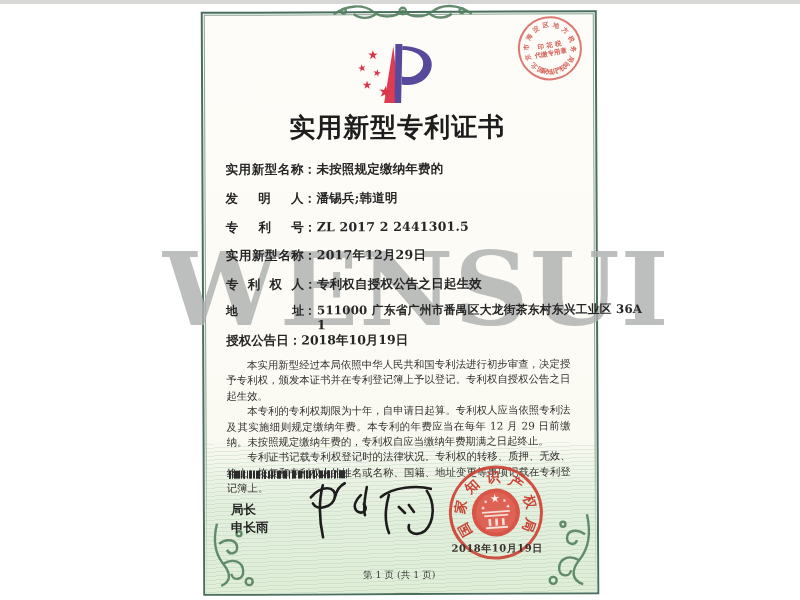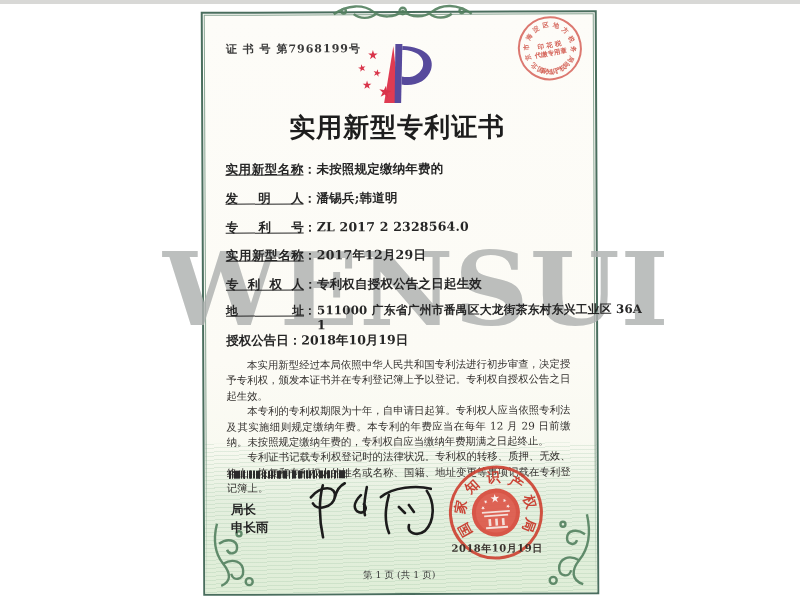--- a/index.html
+++ b/index.html
@@ -24,21 +24,21 @@
              transform:scaleY(.98);white-space:nowrap;}
 
   .content{position:absolute;inset:0;z-index:3;color:#232323;}
 
   .cert-no{position:absolute;left:25px;top:30px;font-size:11px;font-weight:600;letter-spacing:1px;color:#3a3a3a;}
   .logo{position:absolute;left:50%;top:31px;transform:translateX(-50%);}
   .title{position:absolute;left:0;right:0;top:99px;text-align:center;
          font-size:26px;font-weight:600;letter-spacing:1px;color:#1d1d1d;}
 
   .frow{position:absolute;left:24px;right:18px;font-size:12.5px;font-weight:600;color:#262626;white-space:nowrap;}
-  .flabel{display:inline-block;width:78px;text-align:justify;text-align-last:justify;vertical-align:bottom;text-decoration:underline;}
+  .flabel{display:inline-block;width:78px;text-align:justify;text-align-last:justify;vertical-align:bottom;}
   .fcolon{display:inline-block;width:13px;}
   .fval{letter-spacing:.2px;}
   .addr2{position:absolute;left:115px;top:306px;font-size:12.5px;font-weight:600;}
   .grant2{position:absolute;left:256px;top:0;}
 
   .paras{position:absolute;left:24px;top:346px;width:344px;font-size:10.4px;line-height:15.4px;
          color:#33302e;text-align:justify;}
   .paras p{margin:0;text-indent:2em;}
 
   .barcode{position:absolute;left:26px;top:459px;width:118px;height:8px;
@@ -107,21 +107,20 @@
       <circle cx="12" cy="68" r="3.5"></circle>
         <circle cx="22" cy="12" r="2.5"></circle>
     </g>
   </svg>
 </div>
 
 <div class="watermark">WENSUI</div>
 
 <div class="content" style="position:absolute;left:202px;top:11px;width:392px;height:580px;z-index:3;transform:rotate(-0.25deg);">
 
-  <div class="cert-no">证 书 号 第7968199号</div>
 
   <svg class="logo" width="110" height="64" viewBox="0 0 110 64">
     <polygon points="42,61 57,61 51.5,4" fill="#df3b52"></polygon>
     <polygon points="53.5,2 60.5,2 59,61 52.5,61" fill="#574a9c"></polygon>
     <path d="M60.5,4 C84,5 93,16 89,28 C85,40 72,45 59.5,42.5 L59.8,34.5 C70,37 79,32 81,24 C83,15 74,8 60.3,8 Z" fill="#574a9c"></path>
     <g fill="#d9344a">
       <polygon transform="translate(31,13) scale(5)" points="0,-1 0.22,-0.31 0.95,-0.31 0.36,0.12 0.59,0.81 0,0.38 -0.59,0.81 -0.36,0.12 -0.95,-0.31 -0.22,-0.31"></polygon>
       <polygon transform="translate(20,26) scale(4) rotate(-12)" points="0,-1 0.22,-0.31 0.95,-0.31 0.36,0.12 0.59,0.81 0,0.38 -0.59,0.81 -0.36,0.12 -0.95,-0.31 -0.22,-0.31"></polygon>
       <polygon transform="translate(35,31) scale(4) rotate(14)" points="0,-1 0.22,-0.31 0.95,-0.31 0.36,0.12 0.59,0.81 0,0.38 -0.59,0.81 -0.36,0.12 -0.95,-0.31 -0.22,-0.31"></polygon>
       <polygon transform="translate(25,43) scale(4.6)" points="0,-1 0.22,-0.31 0.95,-0.31 0.36,0.12 0.59,0.81 0,0.38 -0.59,0.81 -0.36,0.12 -0.95,-0.31 -0.22,-0.31"></polygon>
@@ -131,21 +130,21 @@
 
   <div class="title">实用新型专利证书</div>
 
   <div class="frow" style="top:150px">
     <span class="flabel">实用新型名称</span><span class="fcolon">：</span><span class="fval">未按照规定缴纳年费的</span>
   </div>
   <div class="frow" style="top:179px">
     <span class="flabel">发 明 人</span><span class="fcolon">：</span><span class="fval">潘锡兵;韩道明</span>
   </div>
   <div class="frow" style="top:208px">
-    <span class="flabel">专 利 号</span><span class="fcolon">：</span><span class="fval">ZL 2017 2 2328564.0</span>
+    <span class="flabel">专 利 号</span><span class="fcolon">：</span><span class="fval">ZL 2017 2 2441301.5</span>
   </div>
   <div class="frow" style="top:236px">
     <span class="flabel">实用新型名称</span><span class="fcolon">：</span><span class="fval">2017年12月29日</span>
   </div>
   <div class="frow" style="top:265px">
     <span class="flabel">专 利 权 人</span><span class="fcolon">：</span><span class="fval">专利权自授权公告之日起生效</span>
   </div>
   <div class="frow" style="top:292px;font-size:11.8px">
     <span class="flabel">地 址</span><span class="fcolon">：</span><span class="fval">511000 广东省广州市番禺区大龙街茶东村东兴工业区 36A</span>
   </div>

